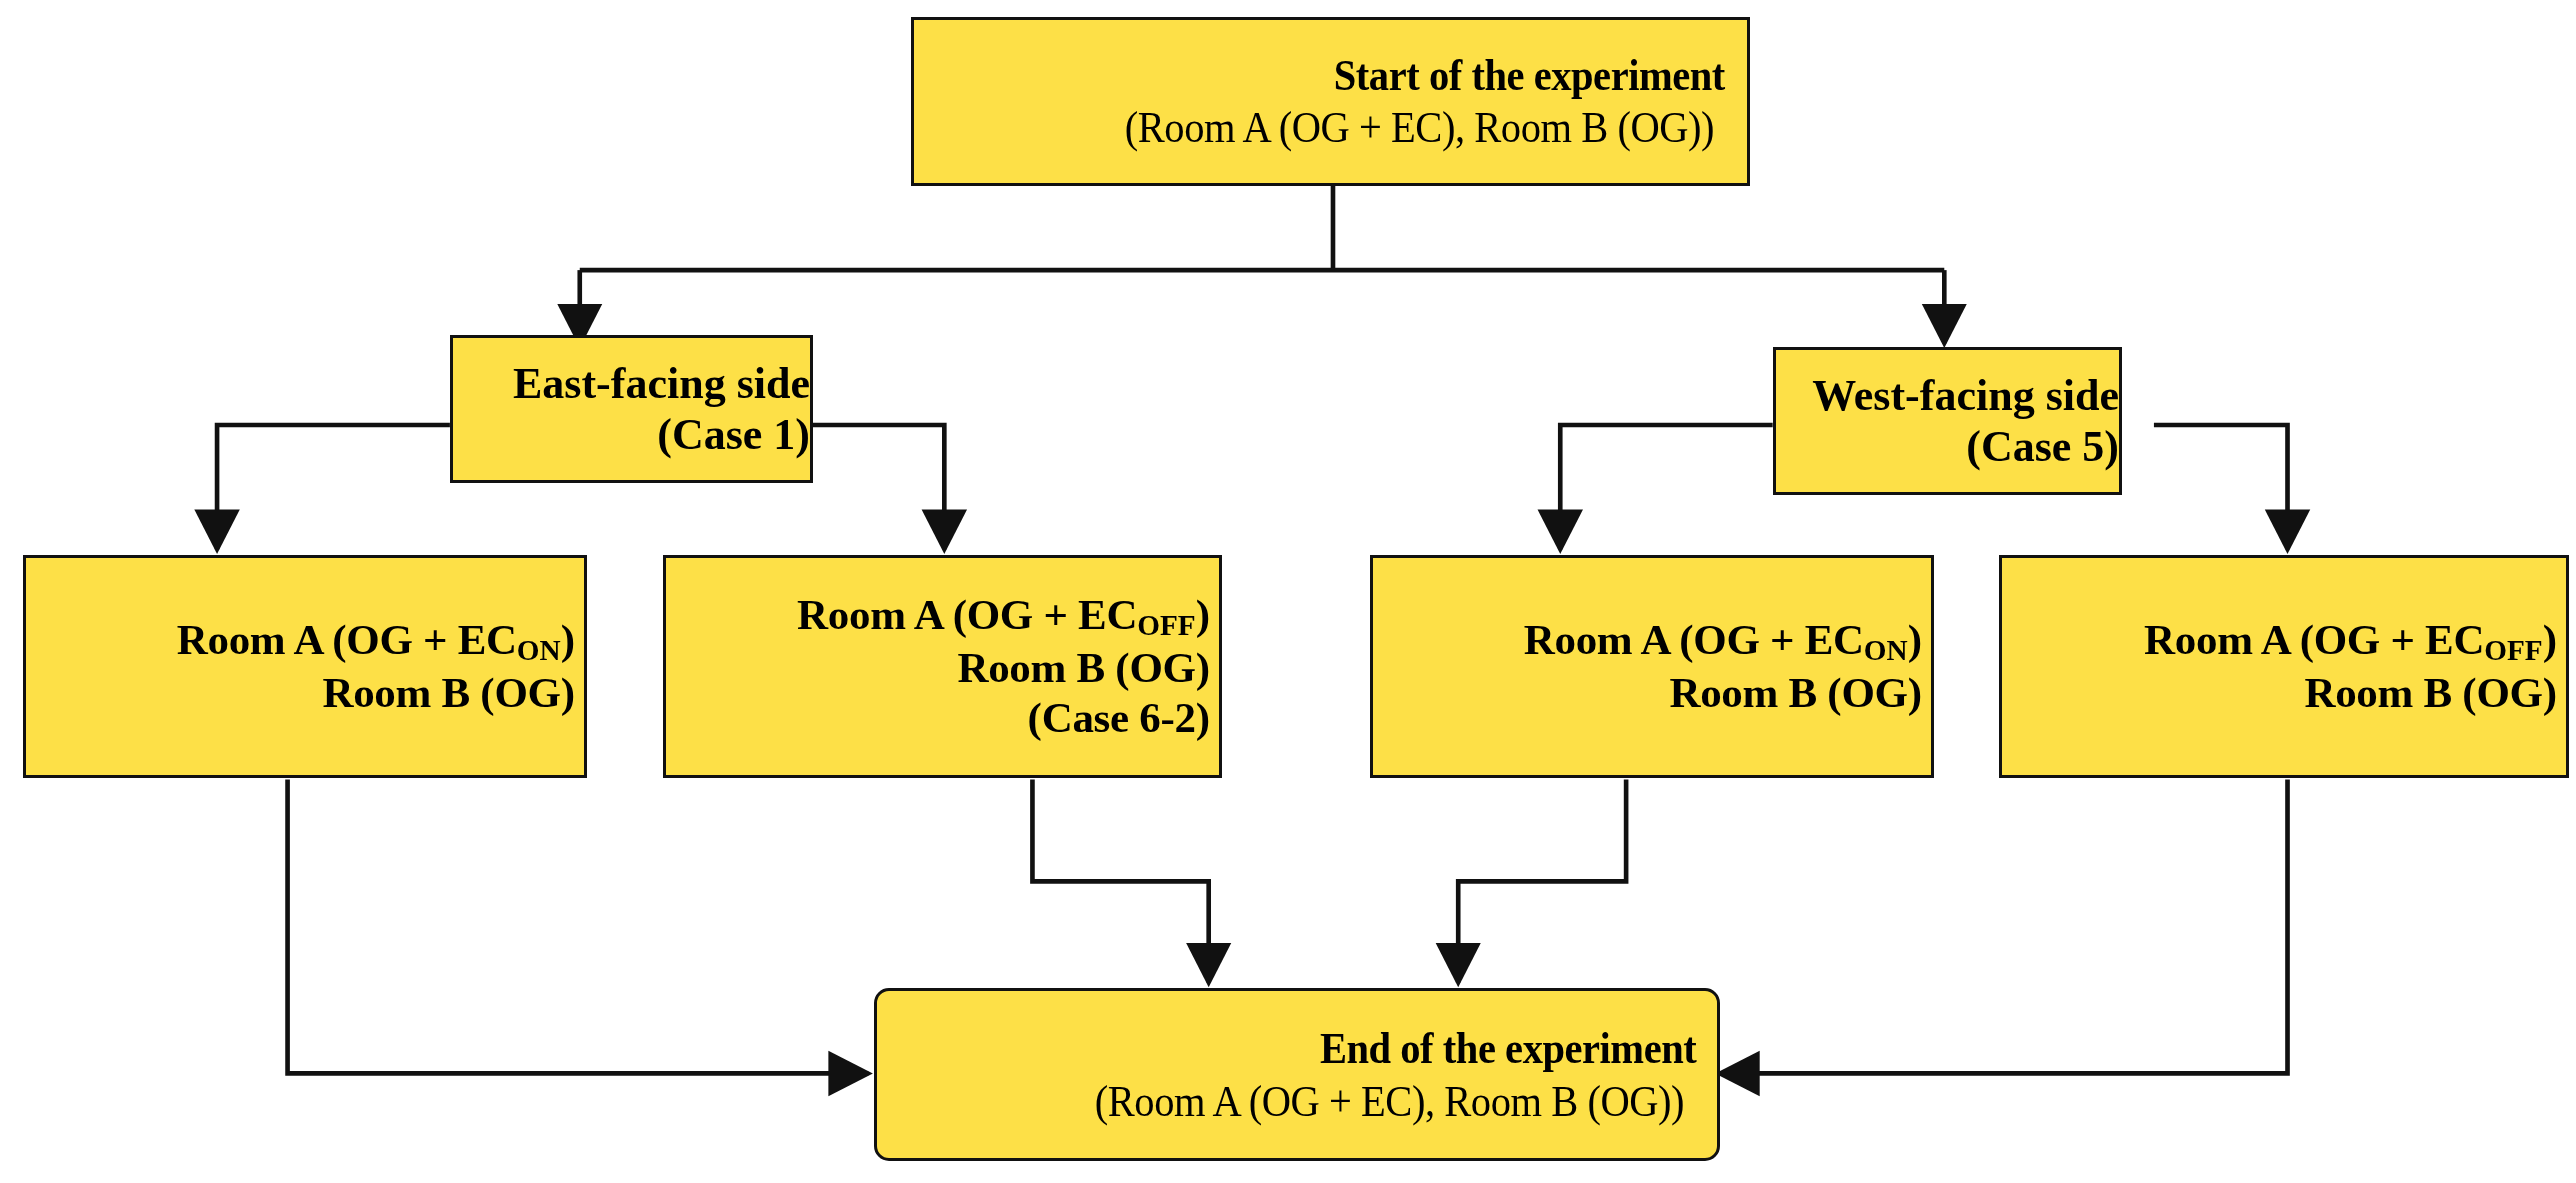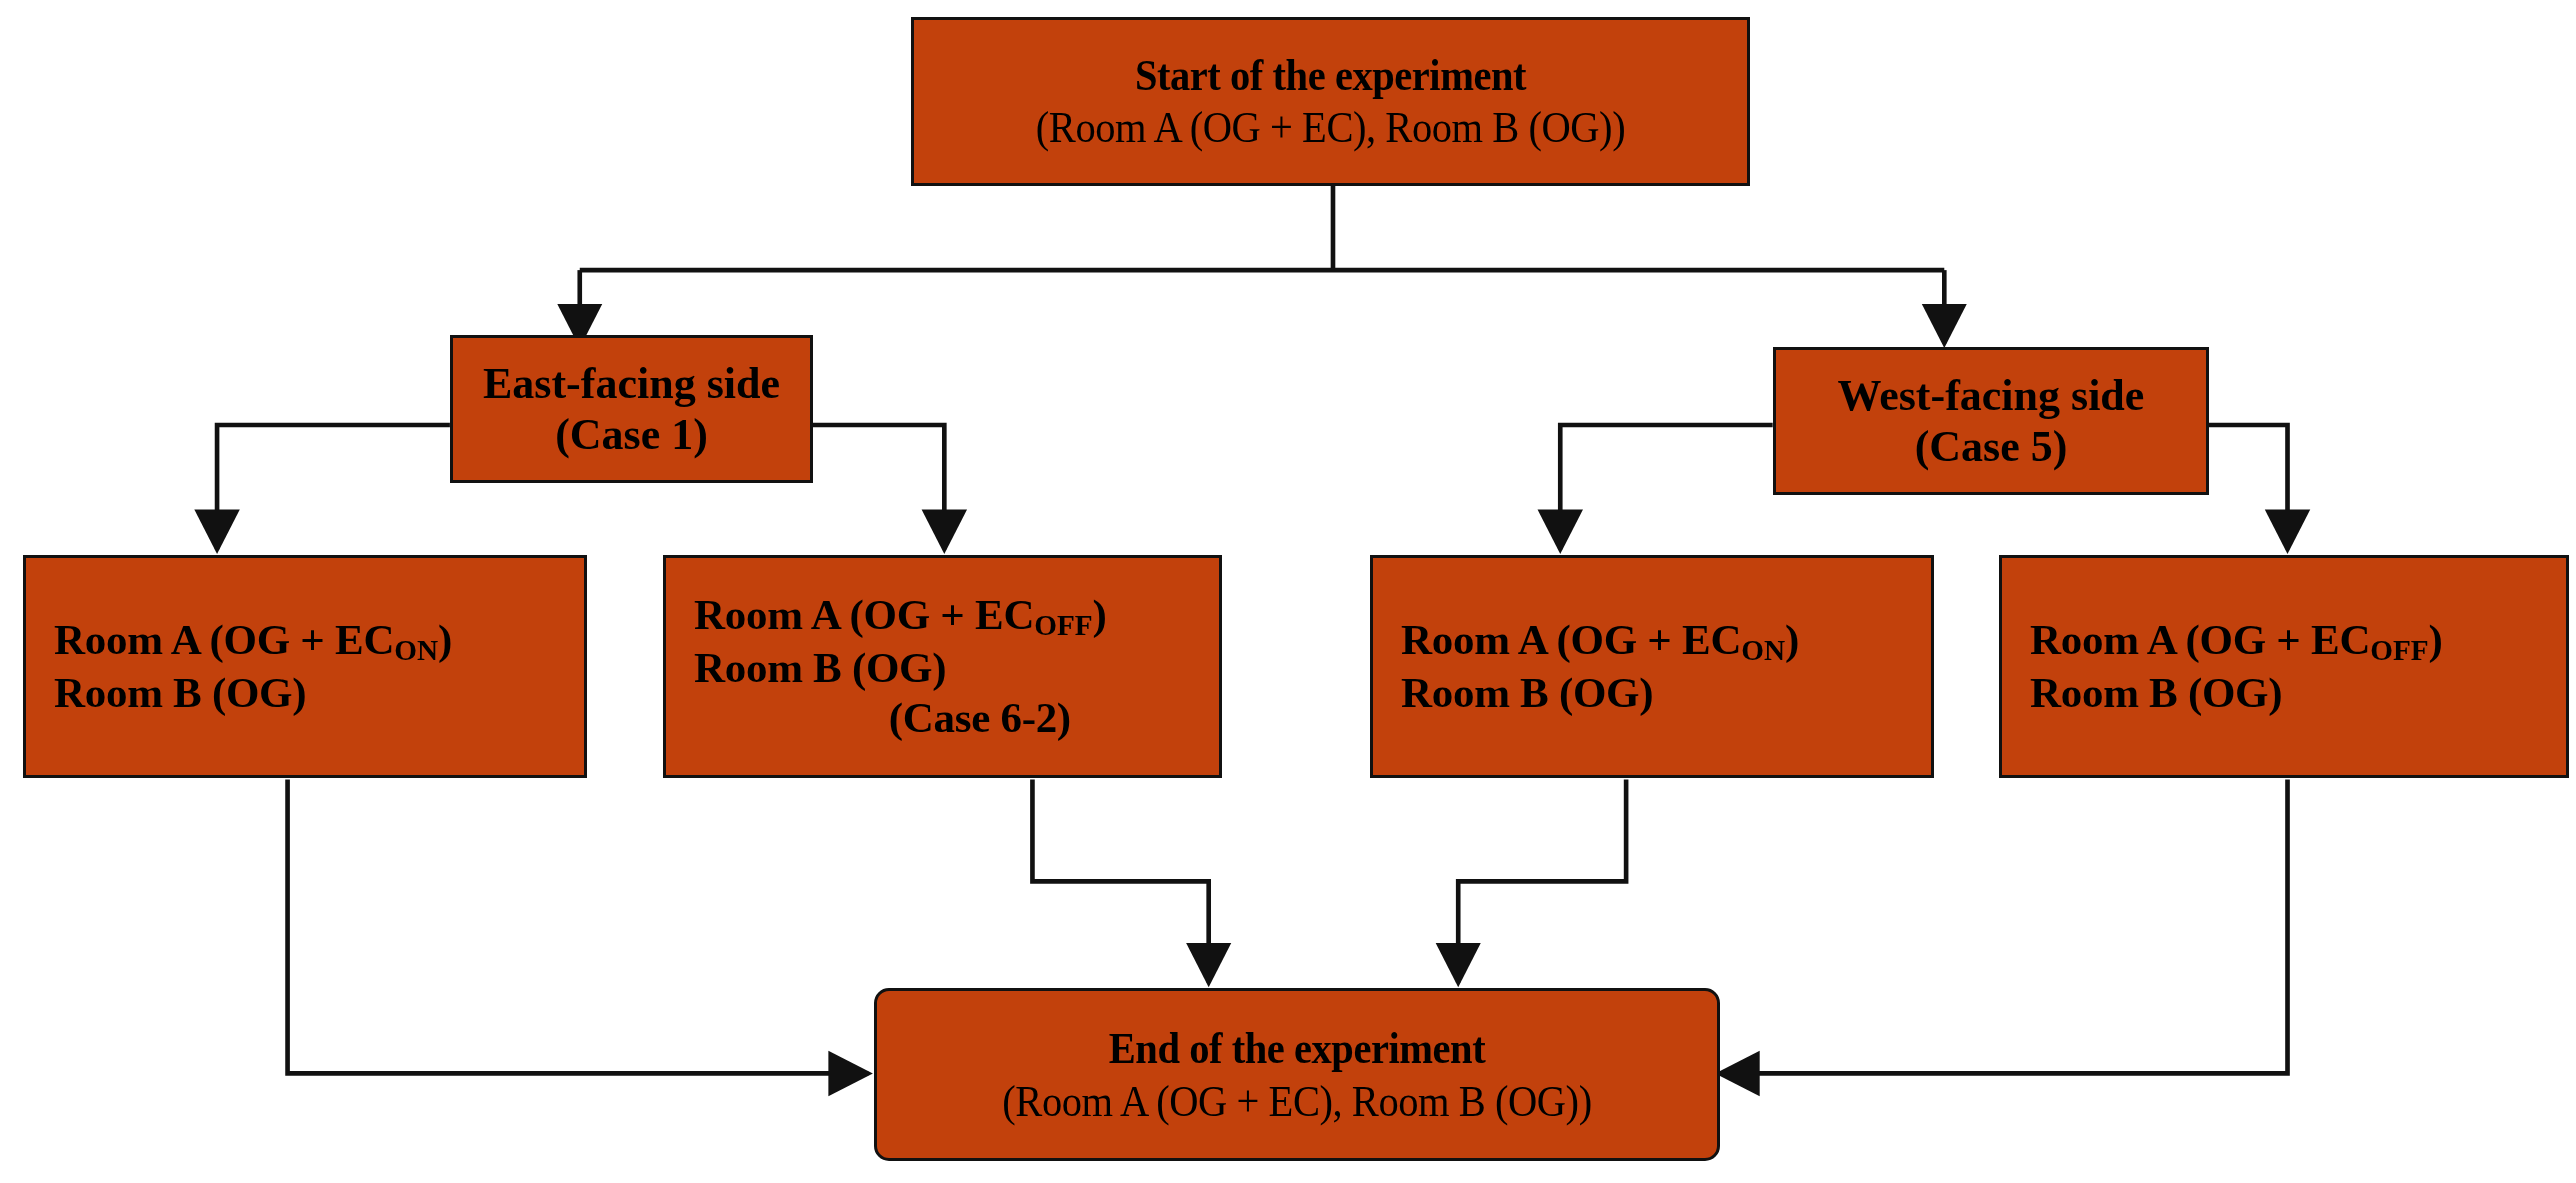--- a/index.html
+++ b/index.html
@@ -2,27 +2,28 @@
 <html style="font-size:15px"><head>
 <meta charset="utf-8">
 <style>
   html,body{margin:0;padding:0;background:#ffffff;}
   body{width:2576px;height:1184px;font-family:"Liberation Serif",serif;}
   #stage{position:relative;width:2576px;height:1184px;background:#ffffff;overflow:hidden;}
 
   .node{
     position:absolute;
     box-sizing:border-box;
-    background:#c2410c;
+    background:#fde047;
     border:3.7px solid #111111;
     display:flex;
     flex-direction:column;
     justify-content:center;
     color:#000000;
     z-index:3;
+    align-items:flex-end;
   }
   .node .line{
     white-space:pre;
     line-height:1.16;
   }
 
   
   .terminal .line{ text-align:center; }
   .terminal .l1{
     font-family:"Liberation Serif",serif;
@@ -100,21 +101,21 @@
   <div class="node terminal" style="left:911px;top:16.7px;width:839px;height:169px;">
     <div class="line l1">Start of the experiment</div>
     <div class="line l2">(Room A (OG + EC), Room B (OG))</div>
   </div>
 
   <div class="node side" style="left:450px;top:335px;width:363px;height:148px;">
     <div class="line">East-facing side</div>
     <div class="line">(Case 1)</div>
   </div>
 
-  <div class="node side" style="left:1773px;top:347px;width:436px;height:148px;">
+  <div class="node side" style="left:1773px;top:347px;width:349px;height:148px;">
     <div class="line">West-facing side</div>
     <div class="line">(Case 5)</div>
   </div>
 
   <div class="node case" style="left:23px;top:555px;width:564px;height:223px;">
     <div class="line"><span>Room A (OG + EC</span><sub>ON</sub><span>)</span></div>
     <div class="line">Room B (OG)</div>
   </div>
 
   <div class="node case" style="left:663px;top:555px;width:559px;height:223px;">

